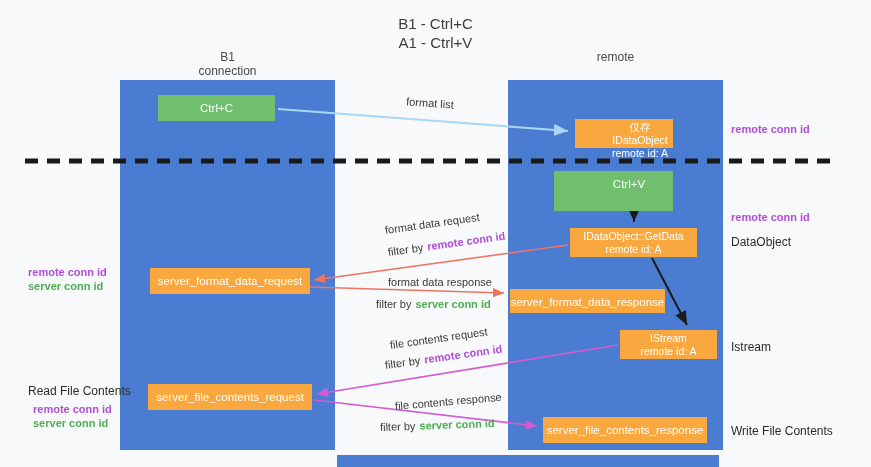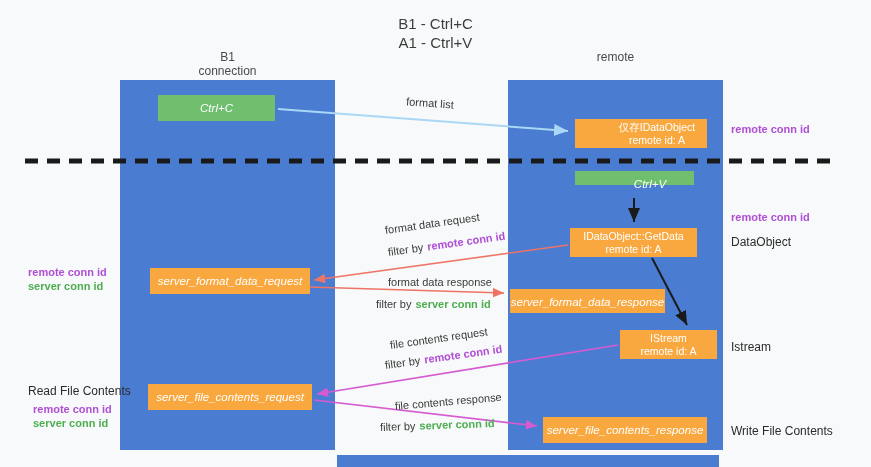--- a/index.html
+++ b/index.html
@@ -5,21 +5,21 @@
   * { margin:0; padding:0; box-sizing:border-box; }
   body { font-family:"Liberation Sans", sans-serif; background:#ffffff; }
   .canvas { position:relative; width:871px; height:467px; background:#f8f9fa; overflow:hidden; }
   .abs { position:absolute; }
   .title { left:0; top:14px; width:100%; text-align:center; font-size:15px; color:#3d3d3d; line-height:19px; }
   .lane-header { width:215px; text-align:center; font-size:12px; color:#4a4a4a; line-height:14px; }
   .lane { width:215px; height:370px; background:#4a7cd2; top:80px; }
   .node { color:#fff; text-align:center; }
   .node.orange { background:#f9a83f; }
   .node.green { background:#6fbf6f; }
-  .node.single { font-size:11.5px;font-style:italic; }
+  .node.single { font-size:11.5px; }
   .node.two-line { font-size:10.5px; line-height:13px; padding-top:2px; }
   .side-label { font-size:12px; color:#2b2b2b; white-space:nowrap; }
   .conn-id { font-size:11px; font-weight:bold; white-space:nowrap; }
   .conn-id.remote { color:#b04fd6; }
   .conn-id.server { color:#4cae4f; }
   .arrow-label { font-size:11px; color:#3a3a3a; white-space:nowrap; }
   .filter-label { font-size:11px; color:#3a3a3a; white-space:nowrap; }
   .filter-label .target { font-weight:bold; margin-left:4px; }
   .filter-label .target.remote { color:#b04fd6; }
   .filter-label .target.server { color:#4cae4f; }
@@ -67,26 +67,26 @@
   <div class="abs lane-header" style="left:120px; top:50px;">
     <div>B1</div>
     <div>connection</div>
   </div>
   <div class="abs lane-header" style="left:508px; top:50px;">
     <div>remote</div>
   </div>
 
   <div class="abs node green single" style="left:158px; top:95px; width:117px; height:26px; line-height:26px;">Ctrl+C</div>
 
-  <div class="abs node orange two-line" style="left:575px; top:119px; width:132px; height:29px;padding-left:32px;">
+  <div class="abs node orange two-line" style="left:575px; top:119px; width:98px; height:29px;padding-left:32px;">
     <div>仅存IDataObject</div>
     <div>remote id: A</div>
   </div>
 
-  <div class="abs node green single" style="left:575px; top:171px; width:119px; height:14px; line-height:26px;padding-left:31px;">Ctrl+V</div>
+  <div class="abs node green single" style="left:554px; top:171px; width:119px; height:40px; line-height:26px;padding-left:31px;">Ctrl+V</div>
 
   <div class="abs node orange two-line" style="left:570px; top:228px; width:127px; height:29px;">
     <div>IDataObject::GetData</div>
     <div>remote id: A</div>
   </div>
 
   <div class="abs node orange single" style="left:150px; top:268px; width:160px; height:26px; line-height:26px;">server_format_data_request</div>
 
   <div class="abs node orange single" style="left:510px; top:281px; width:155px; height:24px; line-height:26px;margin-top:8px;">server_format_data_response</div>
 

